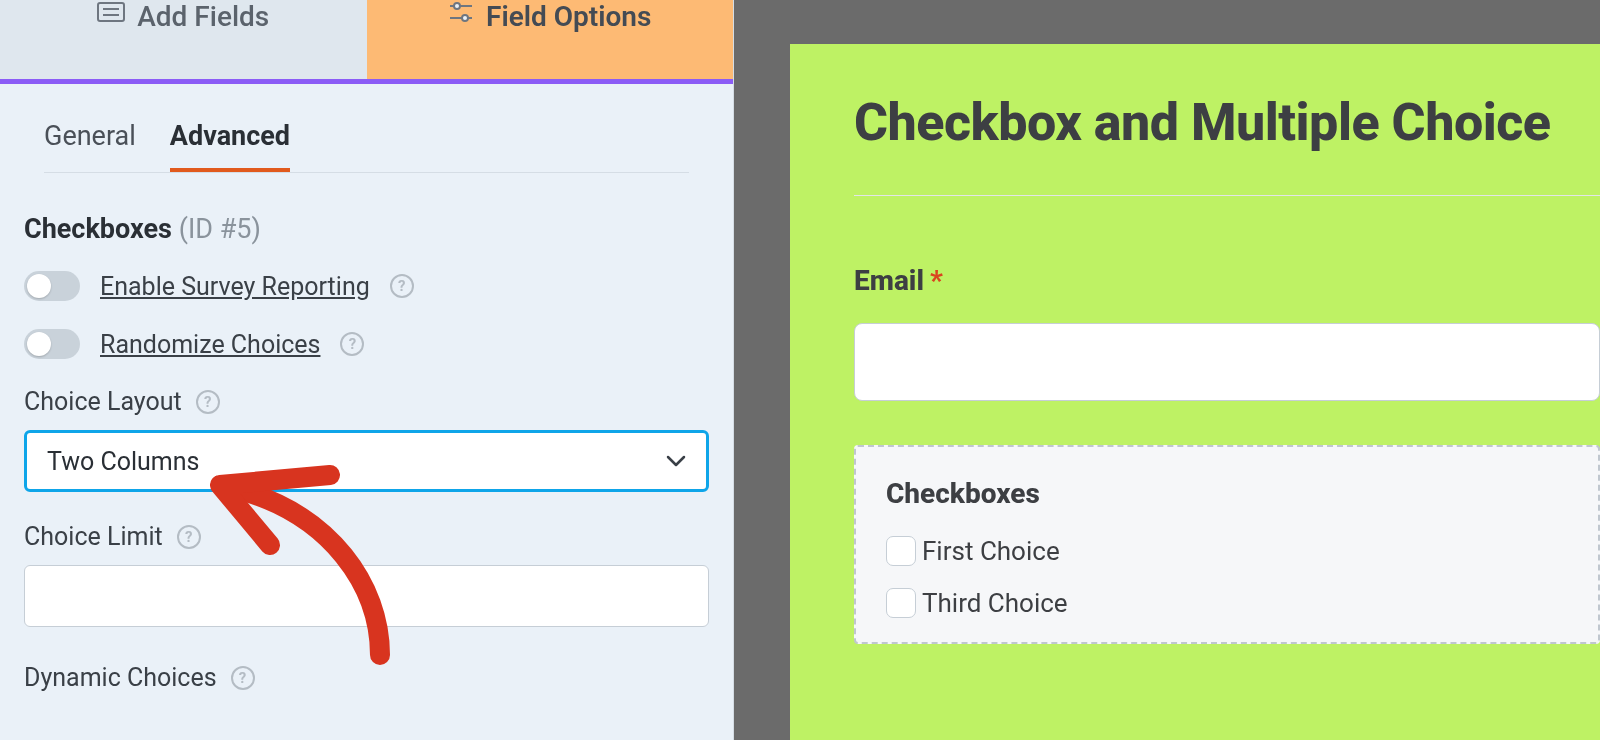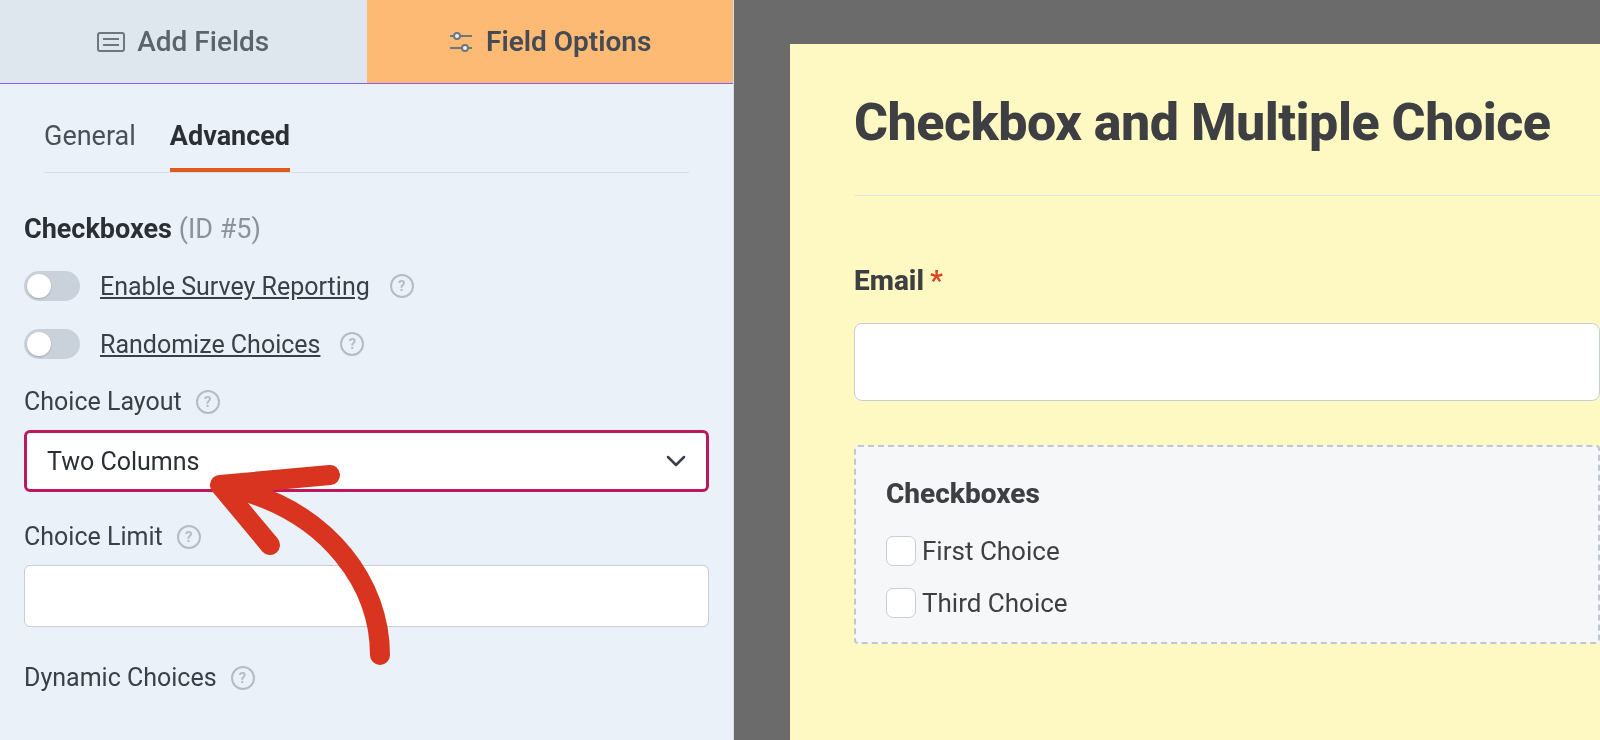--- a/index.html
+++ b/index.html
@@ -12,23 +12,23 @@
     height: 100%;
     background: #eaf1f8;
     display: flex;
     flex-direction: column;
     border-right: 1px solid #d5dde5;
   }
 
   
   .top-tabs { display: flex; height: 84px; }
   .top-tab {
-    flex: 1; display: flex; align-items: center; justify-content: center;
+    flex: 1; display: flex; align-items: flex-start; justify-content: center;
     gap: 12px; font-size: 28px; font-weight: 600; color: #444b54;
-    border-bottom: 1px solid #8b5cf6; cursor: pointer;
+    border-bottom: 5px solid #8b5cf6; cursor: pointer;
   }
   .top-tab.inactive { background: #dfe7ee; color: #5b636c; font-weight: 500; }
   .top-tab.active { background: #fdba74; }
   .top-tab .ic { color: #6e7680; }
   .sub-tabs-wrap { padding: 0; }
   .sub-tabs-inner {
     display: flex; gap: 34px; padding: 24px 0 0 0; margin: 12px 44px;
     border-bottom: 1px solid #d5dde5;
   }
   .sub-tab {
@@ -64,40 +64,40 @@
     flex-shrink: 0;
   }
 
   .section-label {
     display: flex; align-items: center; gap: 14px;
     font-size: 25px; color: #3a4047; margin-bottom: 14px; margin-top: 6px;
   }
 
   .select {
     width: 100%; height: 62px; background: #fff;
-    border: 3px solid #be185d; border-radius: 6px;
+    border: 3px solid #0ea5e9; border-radius: 6px;
     display: flex; align-items: center; justify-content: space-between;
     padding: 0 20px; font-size: 25px; color: #2a2f35; cursor: pointer;
     margin-bottom: 30px;
   }
   .select .chev { color: #3a4047; }
 
   .text-input {
     width: 100%; height: 62px; background: #fff;
     border: 1px solid #c6ced6; border-radius: 6px;
     padding: 0 18px; font-size: 25px; color: #2a2f35;
     margin-bottom: 30px;
   }
 
   
   .preview-wrap {
     flex: 1; padding: 44px 0 0 56px; background: #6b6b6b;
   }
   .preview {
-    background: #fef9c3; width: 100%; height: 100%; padding: 48px 0 12px 64px;
+    background: #bef264; width: 100%; height: 100%; padding: 48px 0 12px 64px;
   }
   .form-title {
     font-size: 52px; font-weight: 800; color: #3d3f43; letter-spacing: -0.5px;
     margin-bottom: 42px; white-space: nowrap;
   }
   .hr { height: 1px; background: #e2e5e9; margin-bottom: 68px; margin-right: 0; }
 
   .fld-label { font-size: 28px; font-weight: 800; color: #3d3f43; margin-bottom: 26px;}
   .req { color: #d9451f; margin-left: 6px; }
   .fld-input {

